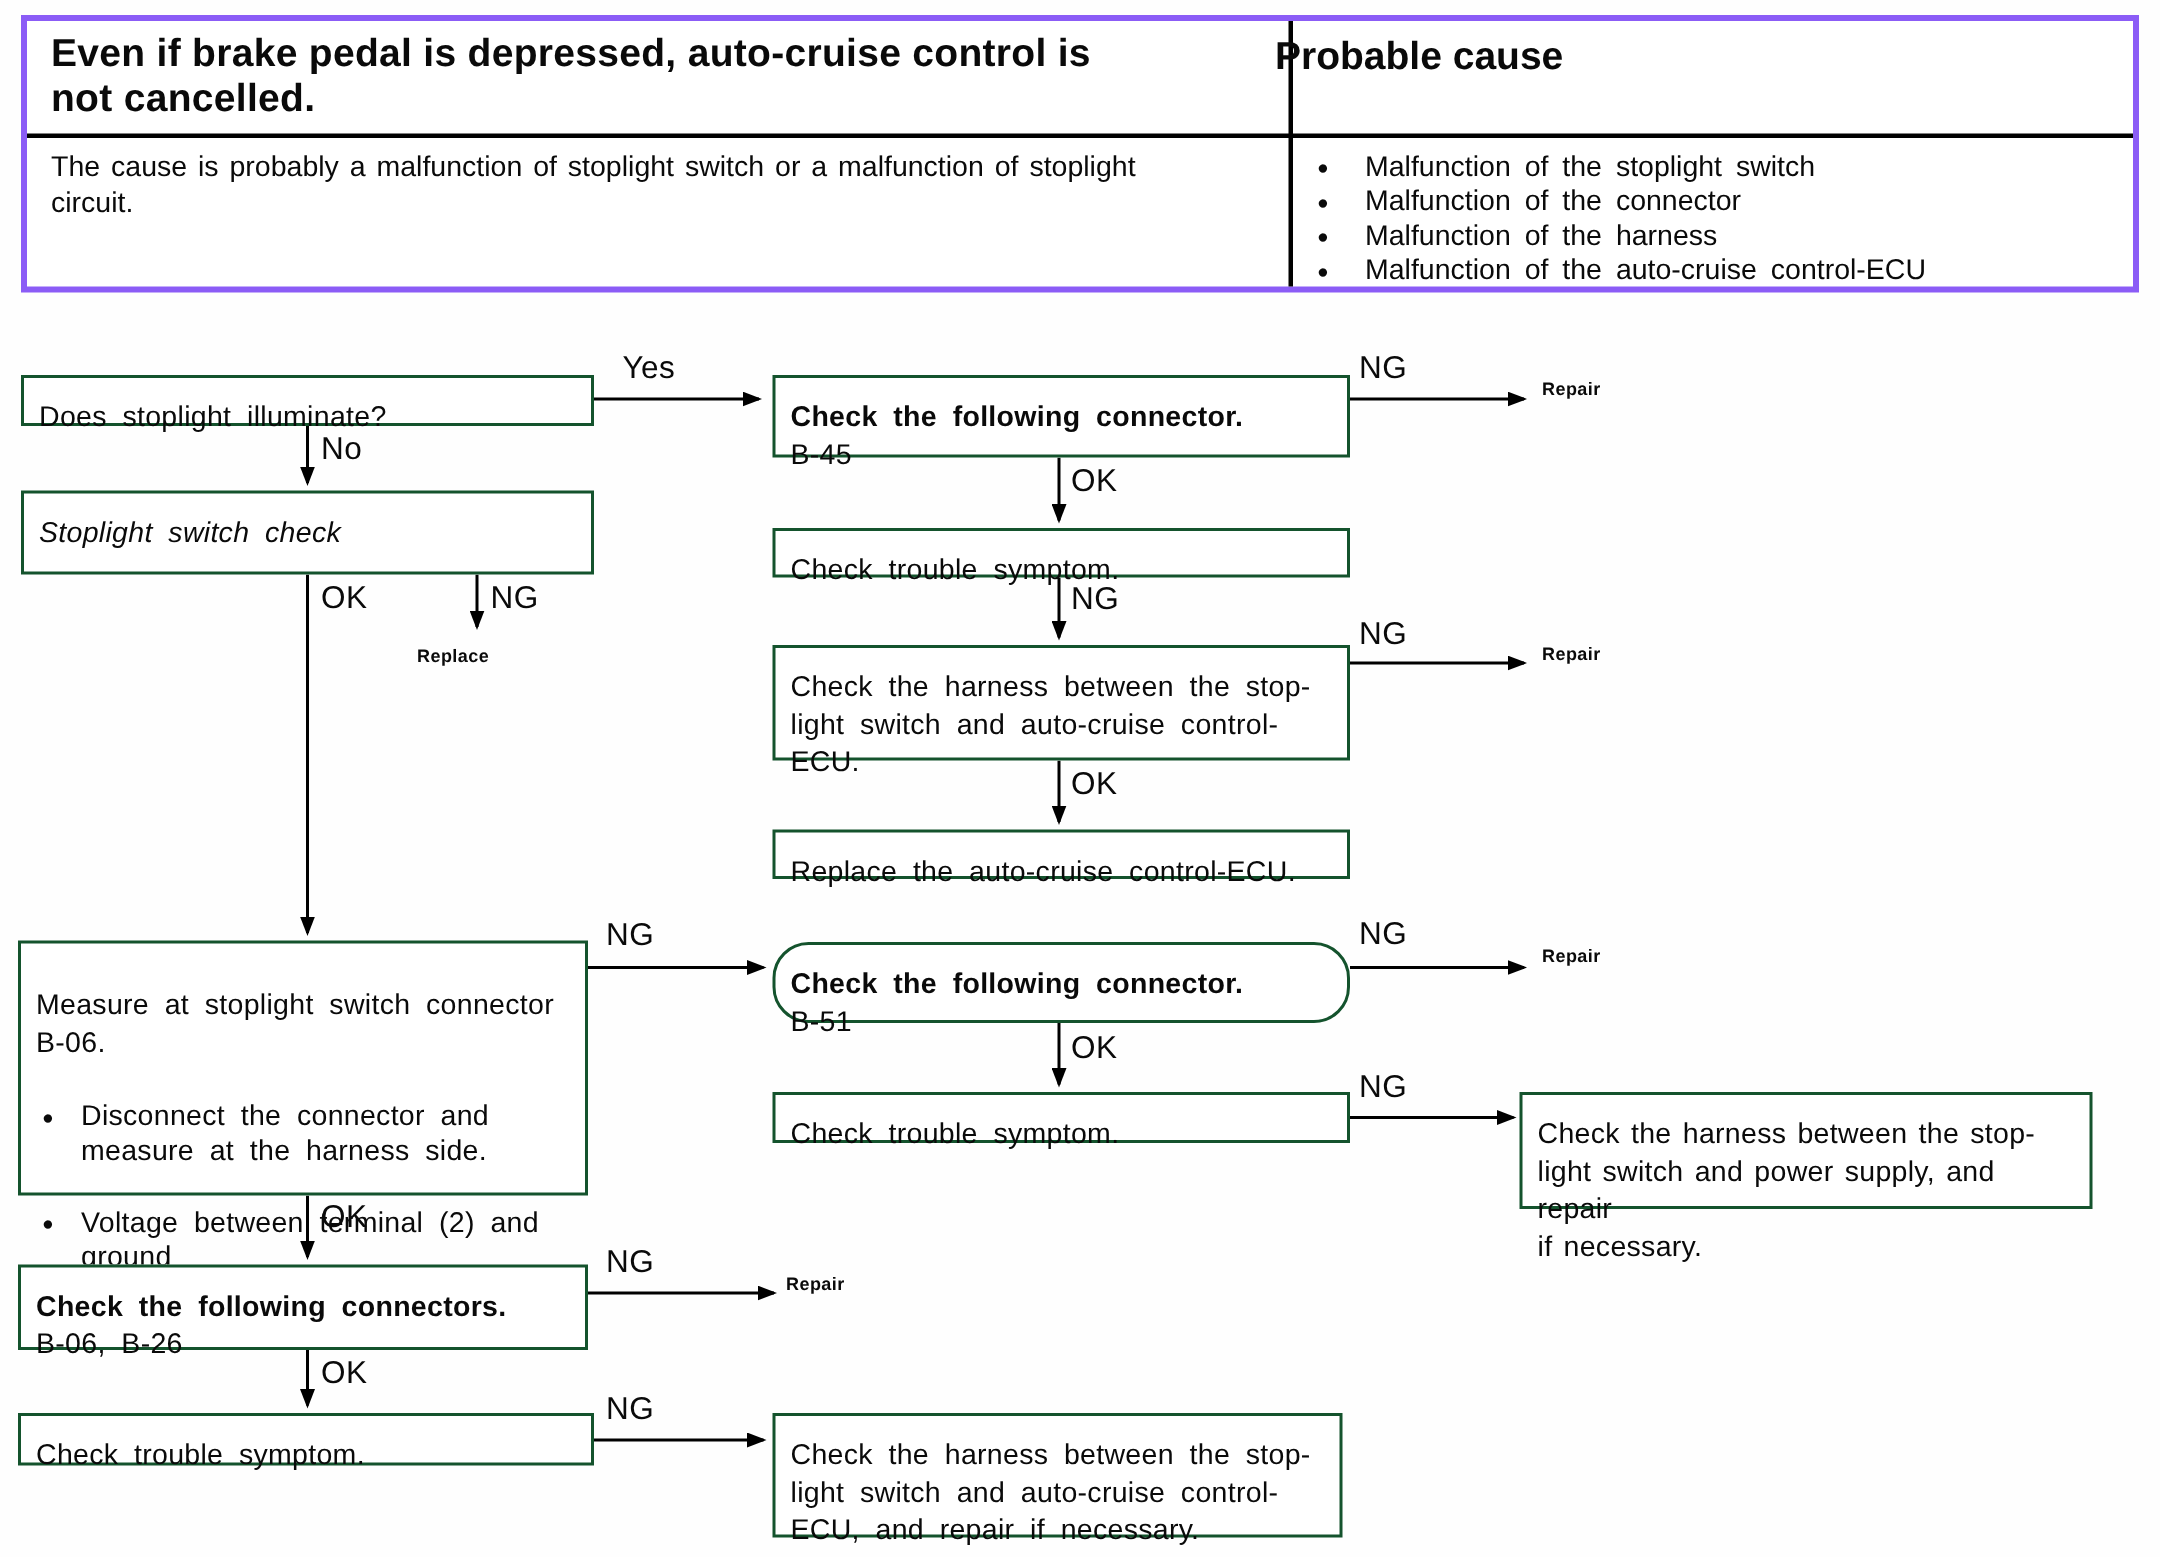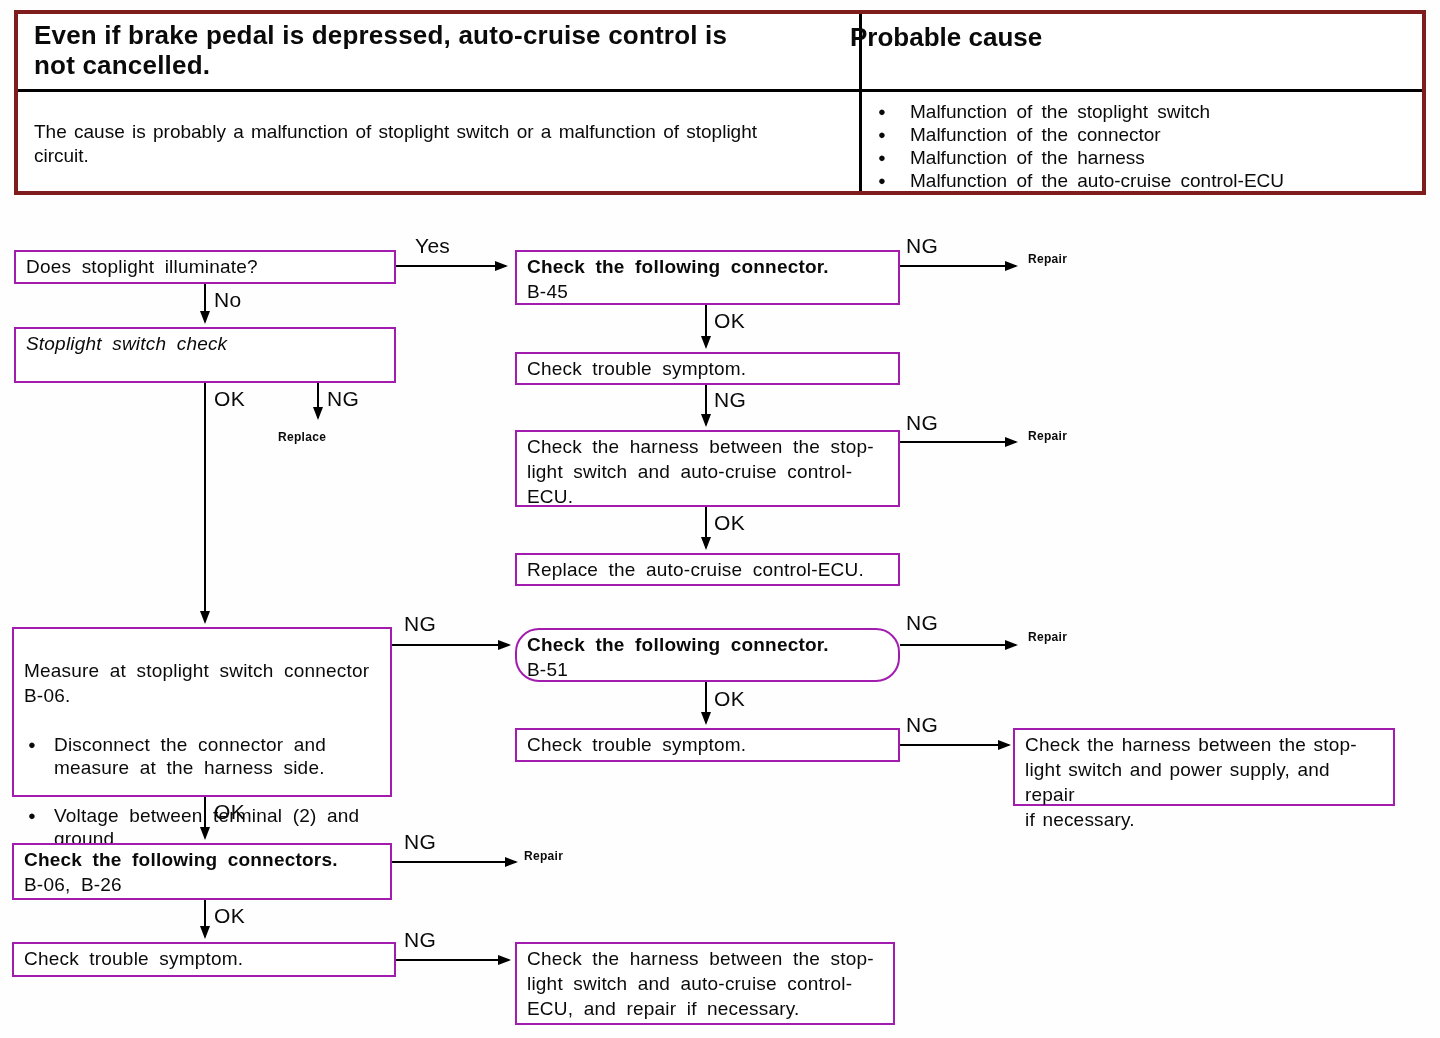--- a/index.html
+++ b/index.html
@@ -2,32 +2,32 @@
 <html><head>
 <meta charset="utf-8">
 <style>
   html,body{margin:0;padding:0;background:#e8e8e8;}
   .page{
     position:relative;width:1440px;height:1038px;background:#fefefe;
     font-family:"Liberation Sans","DejaVu Sans",sans-serif;color:#0a0a0a;overflow:hidden;
   }
   *{box-sizing:border-box;}
   
-  .hdr{position:absolute;left:14px;top:10px;width:1412px;height:185px;border:4px solid #7f1d1d;background:#fff;}
+  .hdr{position:absolute;left:14px;top:10px;width:1412px;height:185px;border:4px solid #8b5cf6;background:#fff;}
   .hdr-col-div{position:absolute;top:0;bottom:0;left:841px;width:3px;background:#000;}
   .hdr-row-div{position:absolute;left:0;right:0;top:75px;height:3px;background:#000;}
   .hdr-title-left{position:absolute;left:16px;top:6px;width:810px;font-size:26px;font-weight:bold;line-height:30px;letter-spacing:.2px;white-space:pre-line;}
   .hdr-title-right{position:absolute;left:832px;top:8px;width:540px;font-size:26px;font-weight:bold;}
-  .hdr-body-left{position:absolute;left:16px;top:86px;width:812px;font-size:19px;line-height:24px;word-spacing:2px;white-space:pre-line;margin-top:20px;}
+  .hdr-body-left{position:absolute;left:16px;top:86px;width:812px;font-size:19px;line-height:24px;word-spacing:2px;white-space:pre-line;}
   .hdr-body-right{position:absolute;left:858px;top:86px;width:545px;}
   .cause-item{display:flex;align-items:flex-start;font-size:19px;line-height:23px;word-spacing:4px;}
   .cause-item .dot{font-size:13px;line-height:23px;width:34px;flex:0 0 34px;padding-left:2px;}
   
-  .node{position:absolute;border:2px solid #a21caf;background:#fff;font-size:19px;line-height:25px;
-        padding:2px 10px;word-spacing:5px;letter-spacing:.2px;white-space:pre-line;}
+  .node{position:absolute;border:2px solid #14532d;background:#fff;font-size:19px;line-height:25px;
+        padding:14px 10px;word-spacing:5px;letter-spacing:.2px;white-space:pre-line;}
   .node .bold{font-weight:bold;}
   .lbl{position:absolute;font-size:21px;letter-spacing:.3px;}
   .lbl.b{font-weight:bold;font-size:12px;word-spacing:3px;}
   .measure .title{white-space:pre-line;}
   .brow{display:flex;align-items:flex-start;}
   .brow .dot{font-size:13px;line-height:23px;flex:0 0 30px;padding-left:4px;}
   .brow .btxt{white-space:pre-line;line-height:23px;}
   .arrows{position:absolute;left:0;top:0;width:1440px;height:1038px;pointer-events:none;}
 </style>
 </head>

